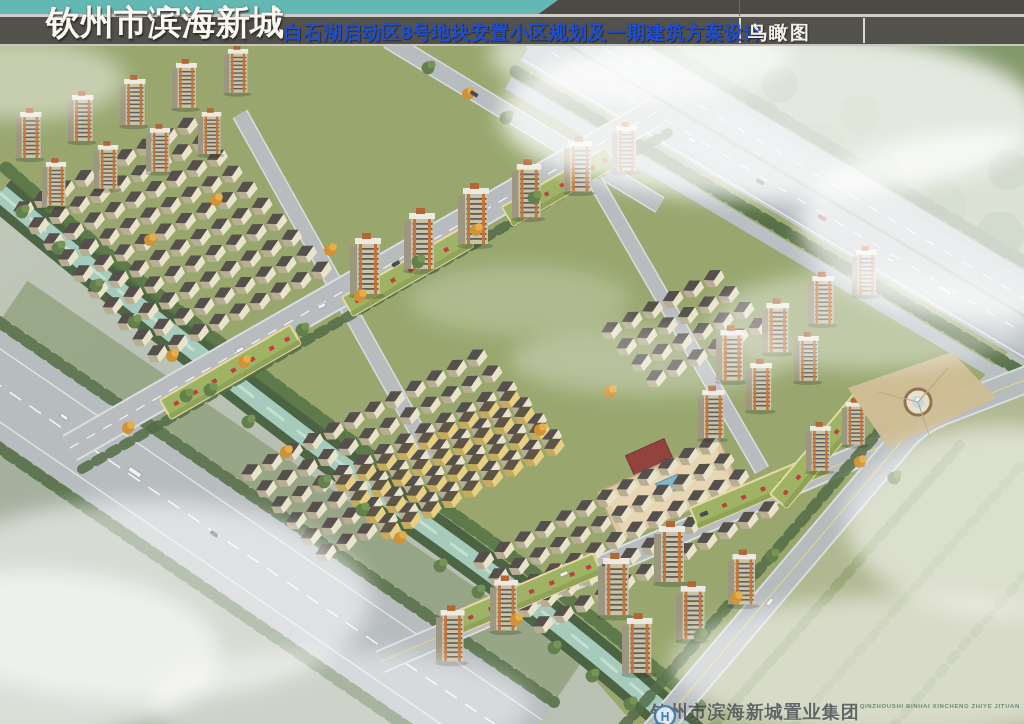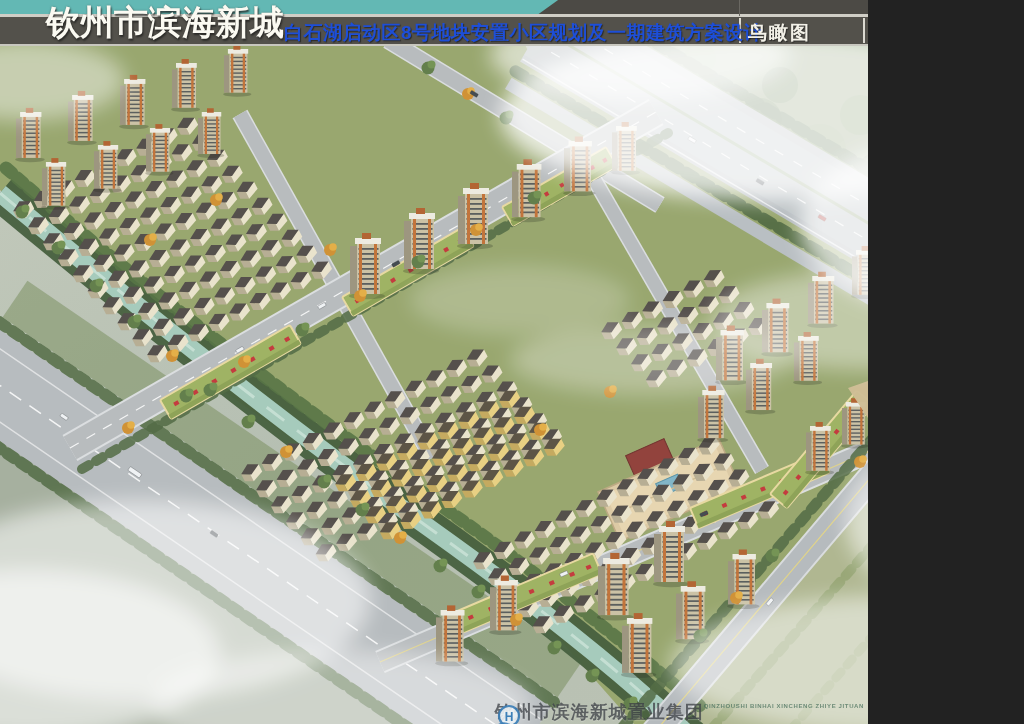--- a/index.html
+++ b/index.html
@@ -1,17 +1,17 @@
 <!DOCTYPE html>
 <html><head>
 <meta charset="utf-8">
 <title>鸟瞰图</title>
 <style>
   html,body{margin:0;padding:0;background:#222;}
-  .stage{position:relative;width:868px;height:724px;overflow:hidden;
+  .stage{position:relative;width:1024px;height:724px;overflow:hidden;
          font-family:"Liberation Sans","DejaVu Sans",sans-serif;background:#b8c0b4;}
   .stage svg{position:absolute;left:0;top:0;}
 
   
   .titlebar{position:absolute;left:0;top:0;width:1024px;height:46px;z-index:20;}
   .tb-base{position:absolute;left:0;top:0;width:100%;height:14px;background:#4c4a45;}
   .tb-teal{position:absolute;left:0;top:0;width:100%;height:14px;background:#63b8b4;
            clip-path:polygon(0 0,54.5% 0,52.6% 100%,0 100%);}
   .tb-line{position:absolute;left:0;top:14px;width:100%;height:3px;background:#d0cec6;}
   .tb-bar{position:absolute;left:0;top:17px;width:100%;height:27px;background:#53514b;}

